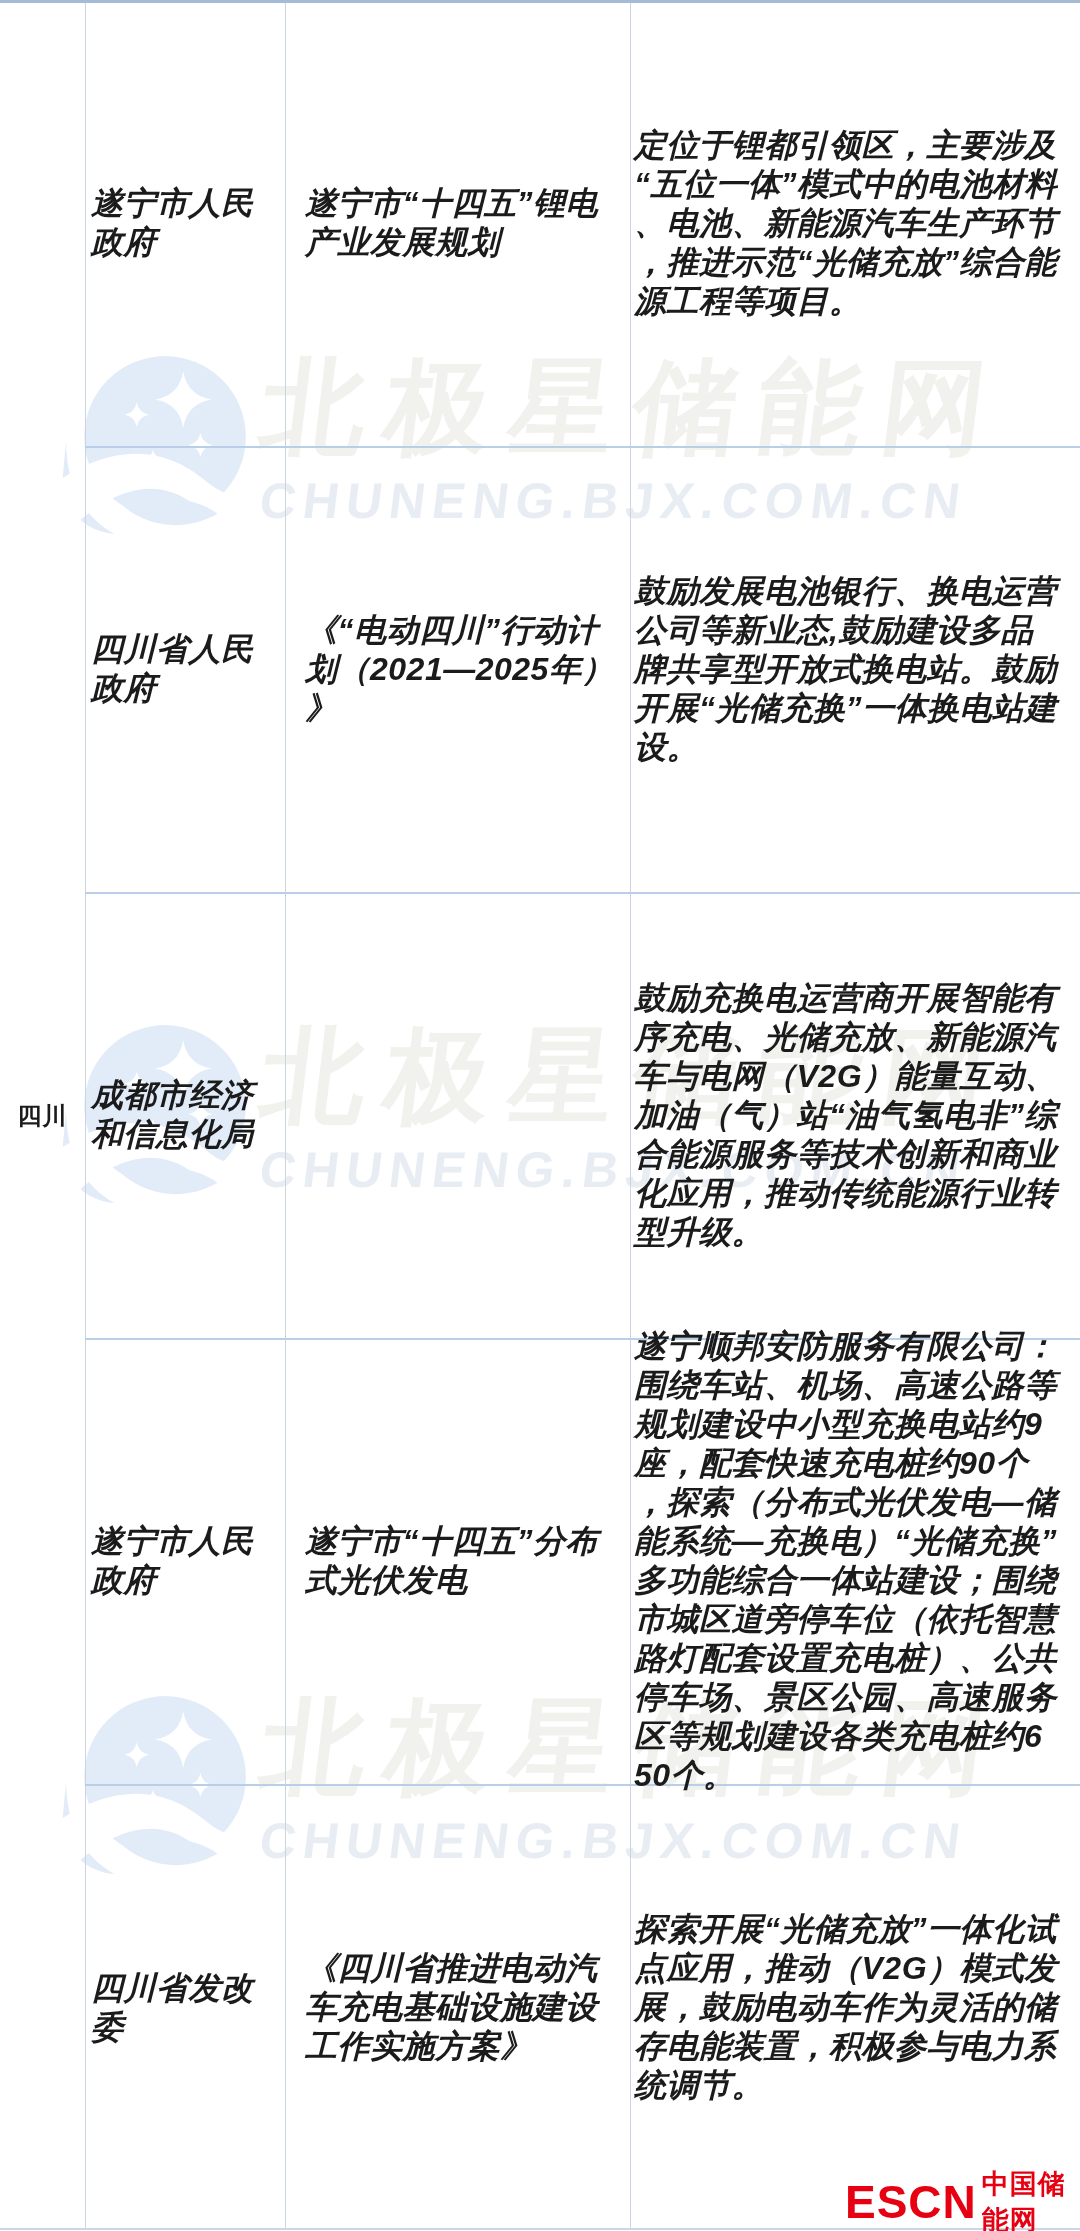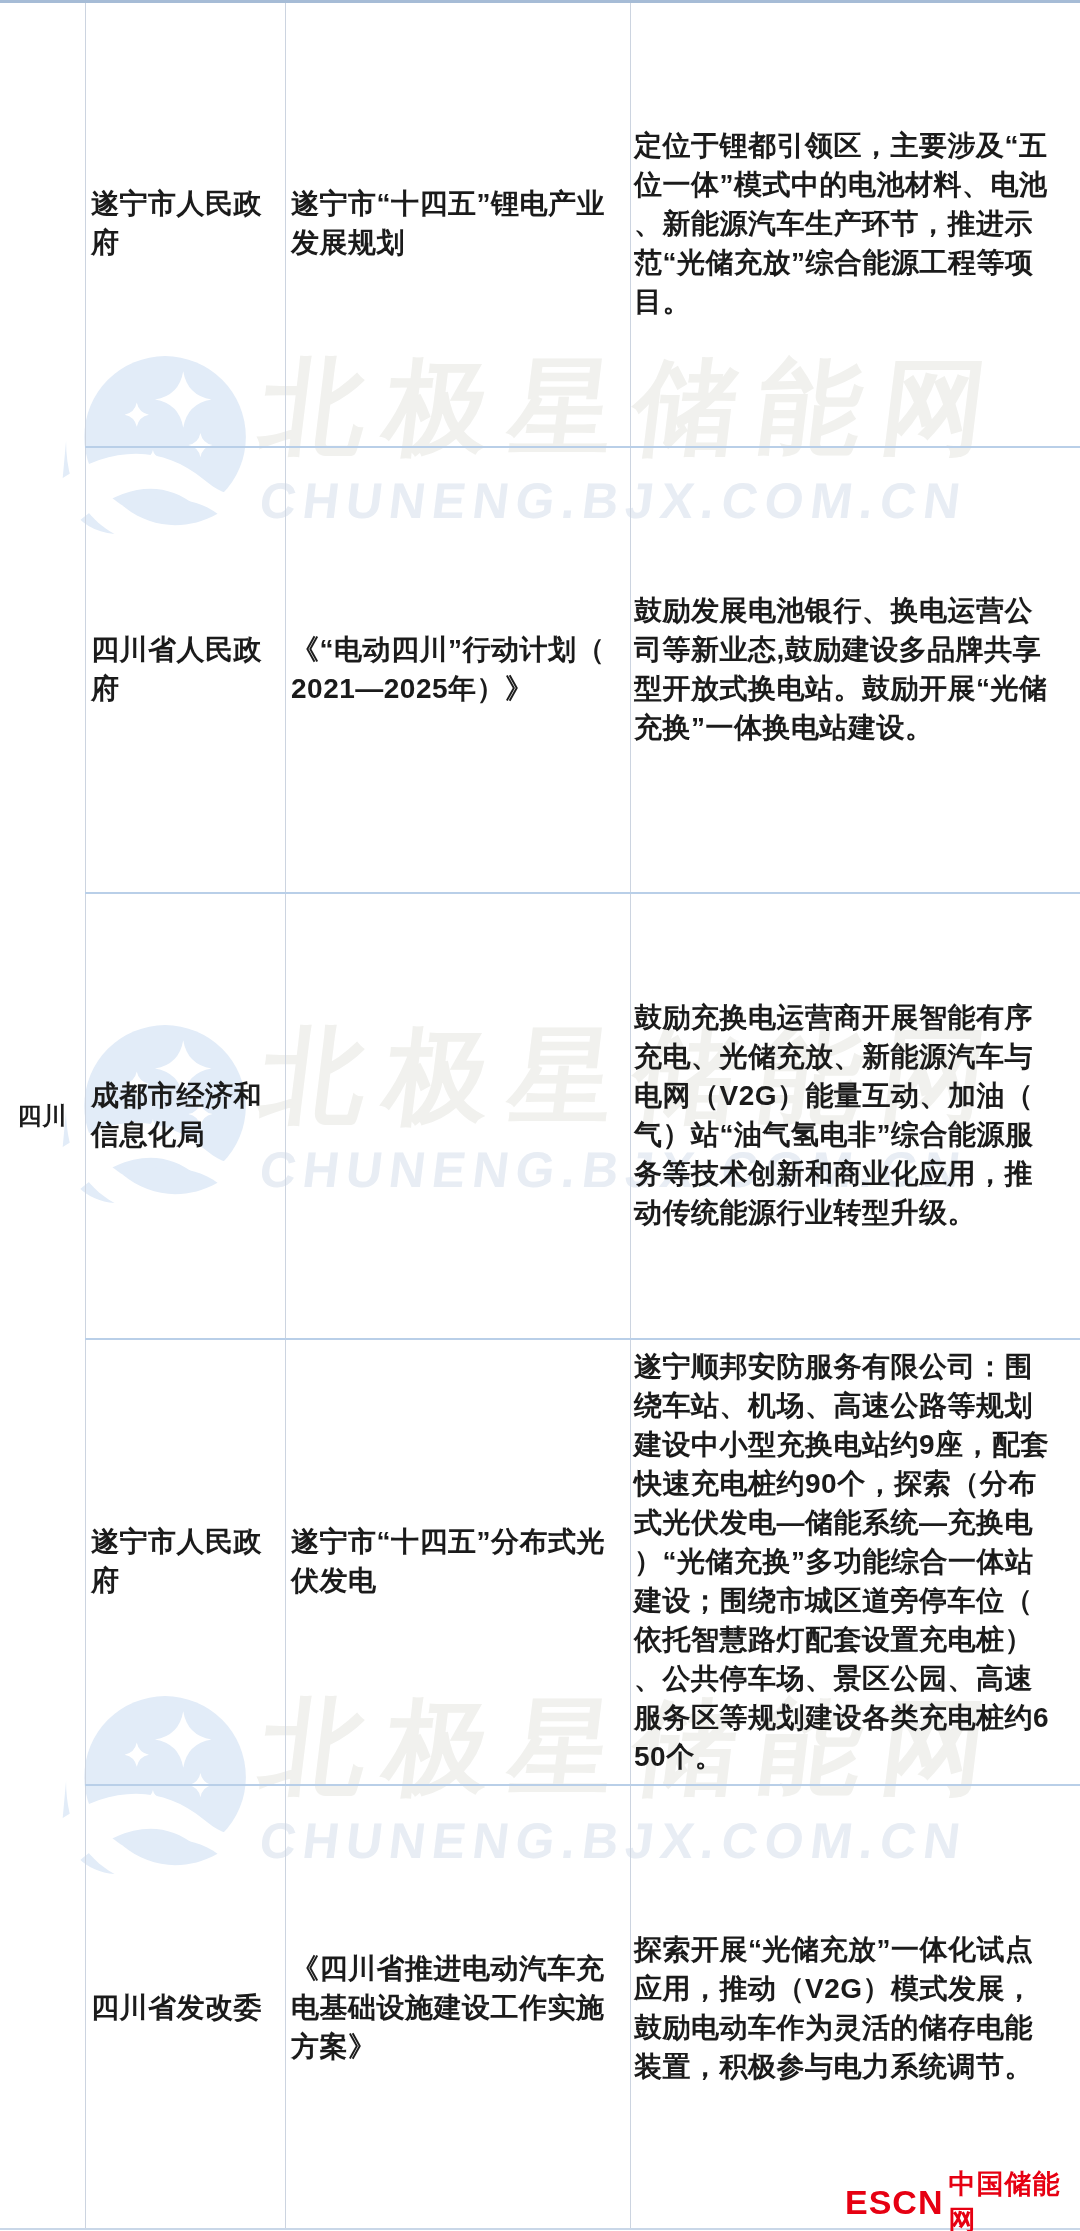--- a/index.html
+++ b/index.html
@@ -14,40 +14,40 @@
   .v1{left:85px}.v2{left:285px}.v3{left:630px}
   .hline{position:absolute;left:85px;right:0;height:2px;background:#b9cfe8;z-index:3;}
   
   .province{
     position:absolute;left:0;top:0;width:85px;height:100%;z-index:5;
     display:flex;align-items:center;justify-content:center;font-size:24px;letter-spacing:1px;
   }
   .row{position:absolute;left:0;width:1080px;height:446px;z-index:5;}
   .cell{
     position:absolute;top:0;height:100%;display:flex;align-items:center;box-sizing:border-box;
-    font-size:28px;line-height:39px;letter-spacing:.5px;line-break:anywhere;
+    font-size:32px;line-height:39px;letter-spacing:.5px;line-break:anywhere;font-style:italic;
   }
   .cell > span{display:block;}
   .agency {left:85px; width:200px;padding:0 12px 0 6px;}
-  .policy {left:285px;width:345px;padding:0 24px 0 6px;}
+  .policy {left:299px;width:345px;padding:0 24px 0 6px;}
   .content{left:630px;width:450px;padding:0 20px 0 4px;}
   
   .wm{position:absolute;left:62px;width:980px;height:196px;z-index:1;pointer-events:none;}
   .wm-logo{position:absolute;left:-2px;top:-6px;width:200px;height:200px;}
   .wm-big{
     position:absolute;left:200px;top:5px;font-size:104px;letter-spacing:20px;line-height:1;
     color:#f1f1ee;transform:skewX(-7deg);white-space:nowrap;
   }
   .wm-url{
     position:absolute;left:198px;top:126px;font-size:50px;letter-spacing:7px;line-height:1;
     color:#e8edf4;transform:skewX(-7deg);white-space:nowrap;
   }
   
   .escn{position:absolute;left:845px;top:2166px;z-index:6;display:flex;align-items:center;gap:5px;color:#e60012;}
-  .escn-en{font-size:34px;letter-spacing:1px;}
+  .escn-en{font-size:46px;letter-spacing:1px;}
   .escn-cn{font-size:27px;letter-spacing:1px;}
 </style>
 </head>
 <body>
 
 <div class="canvas">
 
   <div class="wm" style="top:350px">
     <svg class="wm-logo" viewBox="0 0 190 198" xmlns="http://www.w3.org/2000/svg">
       <circle cx="100" cy="92" r="80" fill="#e2ecf8"></circle>

